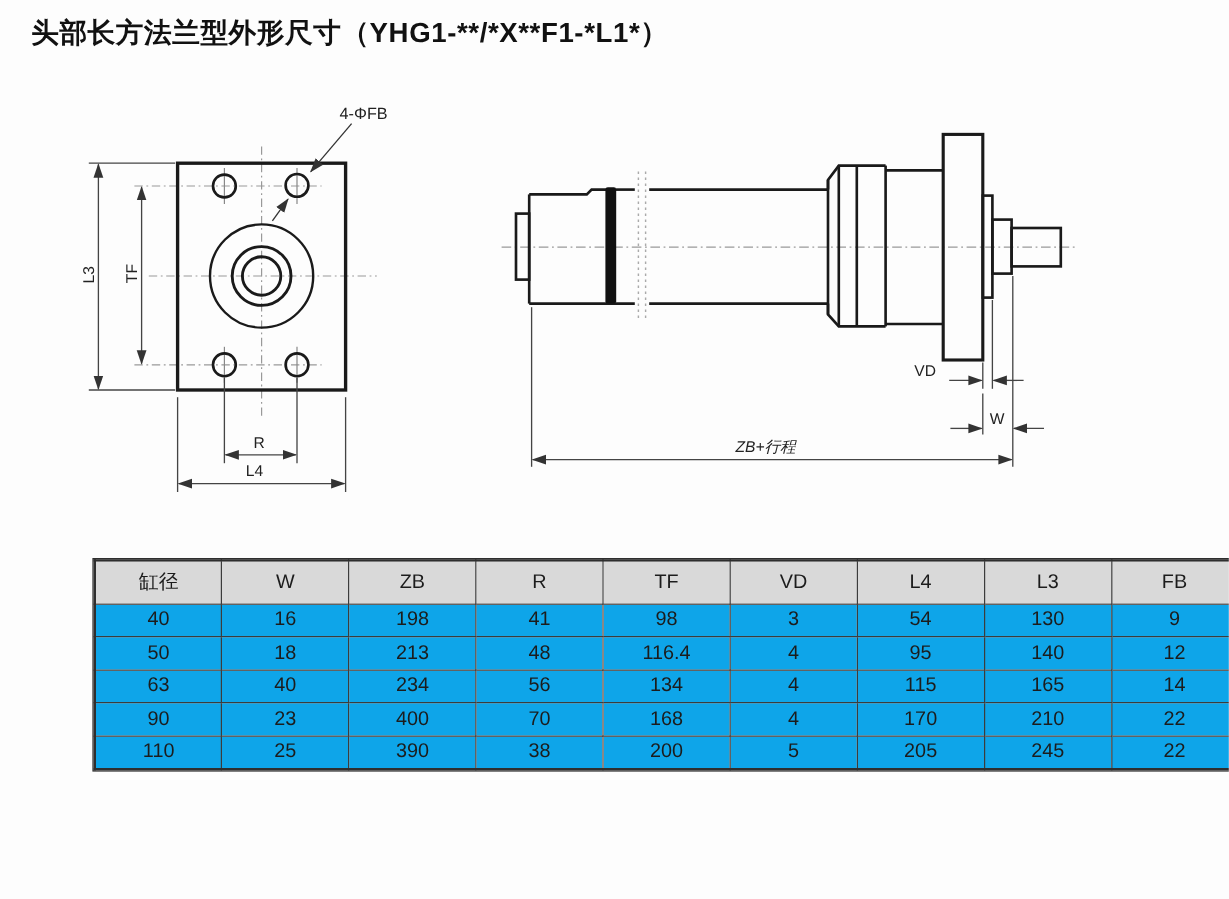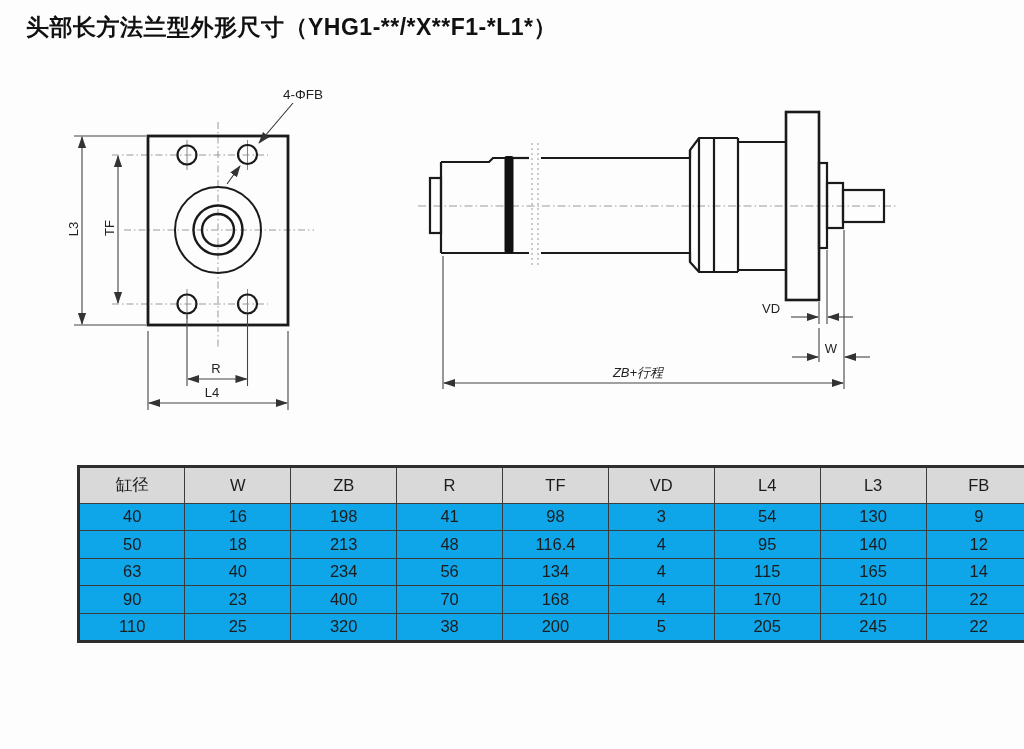--- a/index.html
+++ b/index.html
@@ -240,21 +240,21 @@
         <td>70</td>
         <td>168</td>
         <td>4</td>
         <td>170</td>
         <td>210</td>
         <td>22</td>
       </tr>
       <tr>
         <td>110</td>
         <td>25</td>
-        <td>320</td>
+        <td>390</td>
         <td>38</td>
         <td>200</td>
         <td>5</td>
         <td>205</td>
         <td>245</td>
         <td>22</td>
       </tr>
     </tbody>
 </table>
 

